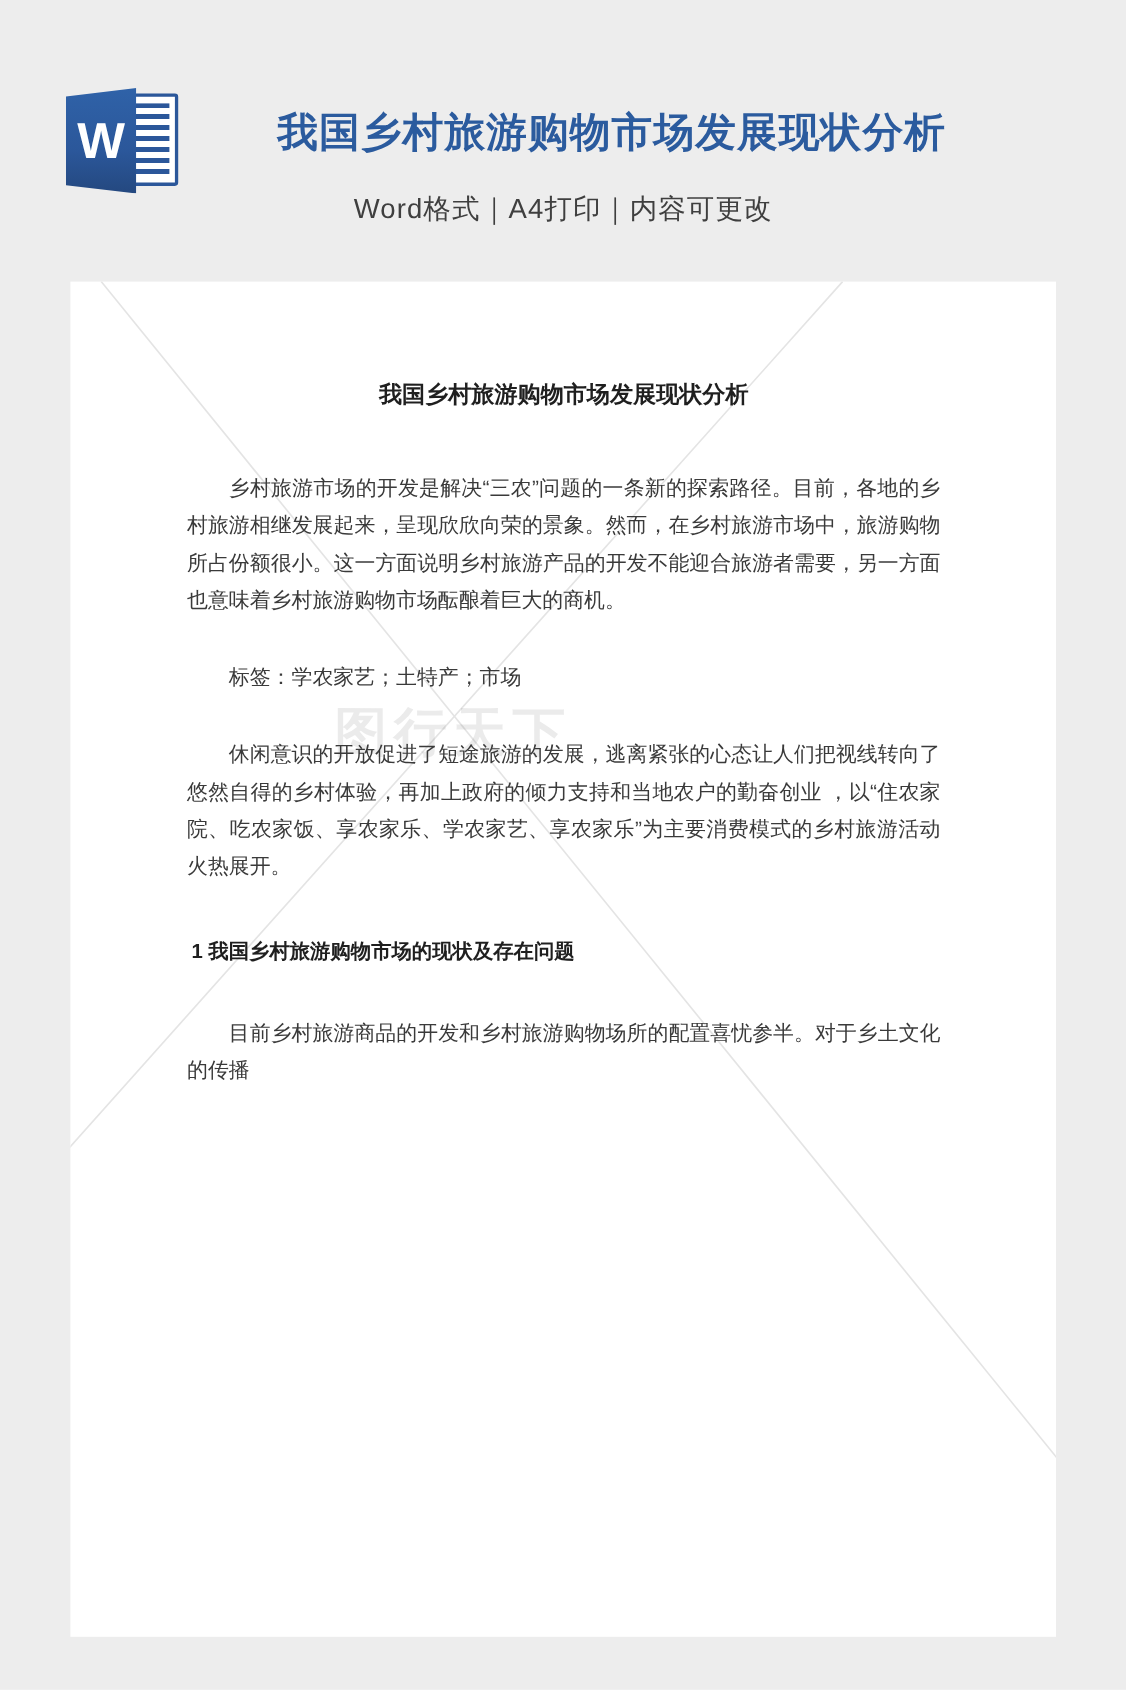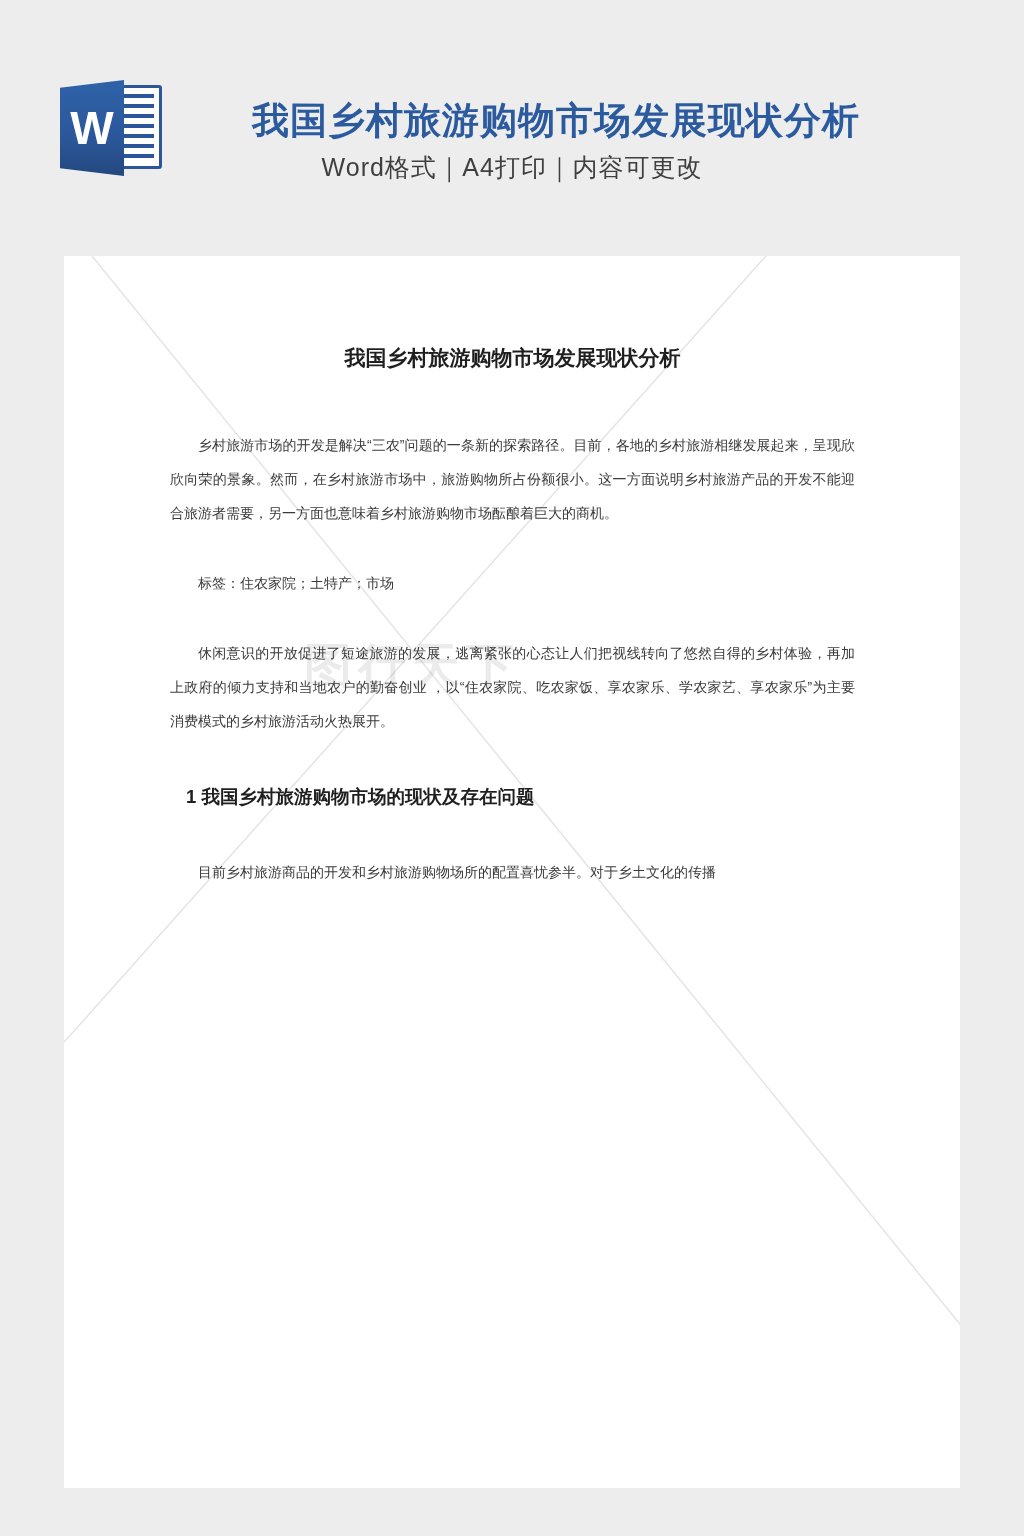--- a/index.html
+++ b/index.html
@@ -64,21 +64,21 @@
   .header-title {
     margin: 0;
     padding: 96px 0 0 88px;
     text-align: center;
     font-size: 37px;
     font-weight: 700;
     color: #2b5b9e;
     letter-spacing: 1px;
   }
   .header-subtitle {
-    margin-top: 5px;
+    margin-top: 27px;
     text-align: center;
     font-size: 25px;
     color: #3f3f3f;
     letter-spacing: 1px;
   }
 
   
   .page {
     position: relative;
     width: 896px;
@@ -113,30 +113,30 @@
     margin: 0 0 56px 0;
     text-align: center;
     font-size: 21px;
     font-weight: 700;
     color: #1f1f1f;
   }
   .page p {
     position: relative;
     z-index: 1;
     margin: 36px 0;
-    font-size: 14px;
+    font-size: 19px;
     line-height: 34px;
     color: #3a3a3a;
     text-indent: 2em;
     text-align: justify;
   }
   .section-heading {
     position: relative;
     z-index: 1;
-    margin: 46px 16px;
+    margin: 46px 4px;
     font-size: 18.5px;
     font-weight: 700;
     color: #1f1f1f;
   }
 </style>
 </head>
 <body>
 
 <div class="header">
   <div class="word-icon">
@@ -153,21 +153,21 @@
   <svg class="wm-lines" viewBox="0 0 896 1232" xmlns="http://www.w3.org/2000/svg">
     <line x1="28" y1="0" x2="1029" y2="1232" stroke="#e4e4e4" stroke-width="1.5"></line>
     <line x1="702" y1="0" x2="-398" y2="1232" stroke="#e4e4e4" stroke-width="1.5"></line>
   </svg>
   <div class="wm-text">图行天下</div>
 
   <h2 class="doc-title">我国乡村旅游购物市场发展现状分析</h2>
 
   <p>乡村旅游市场的开发是解决“三农”问题的一条新的探索路径。目前，各地的乡村旅游相继发展起来，呈现欣欣向荣的景象。然而，在乡村旅游市场中，旅游购物所占份额很小。这一方面说明乡村旅游产品的开发不能迎合旅游者需要，另一方面也意味着乡村旅游购物市场酝酿着巨大的商机。</p>
 
-  <p>标签：住农家院；土特产；市场</p>
+  <p>标签：学农家艺；土特产；市场</p>
 
   <p>休闲意识的开放促进了短途旅游的发展，逃离紧张的心态让人们把视线转向了悠然自得的乡村体验，再加上政府的倾力支持和当地农户的勤奋创业 ，以“住农家院、吃农家饭、享农家乐、学农家艺、享农家乐”为主要消费模式的乡村旅游活动火热展开。</p>
 
 
   <h3 class="section-heading">1 我国乡村旅游购物市场的现状及存在问题</h3>
 
 
   <p>目前乡村旅游商品的开发和乡村旅游购物场所的配置喜忧参半。对于乡土文化的传播</p>
 </div>
 

